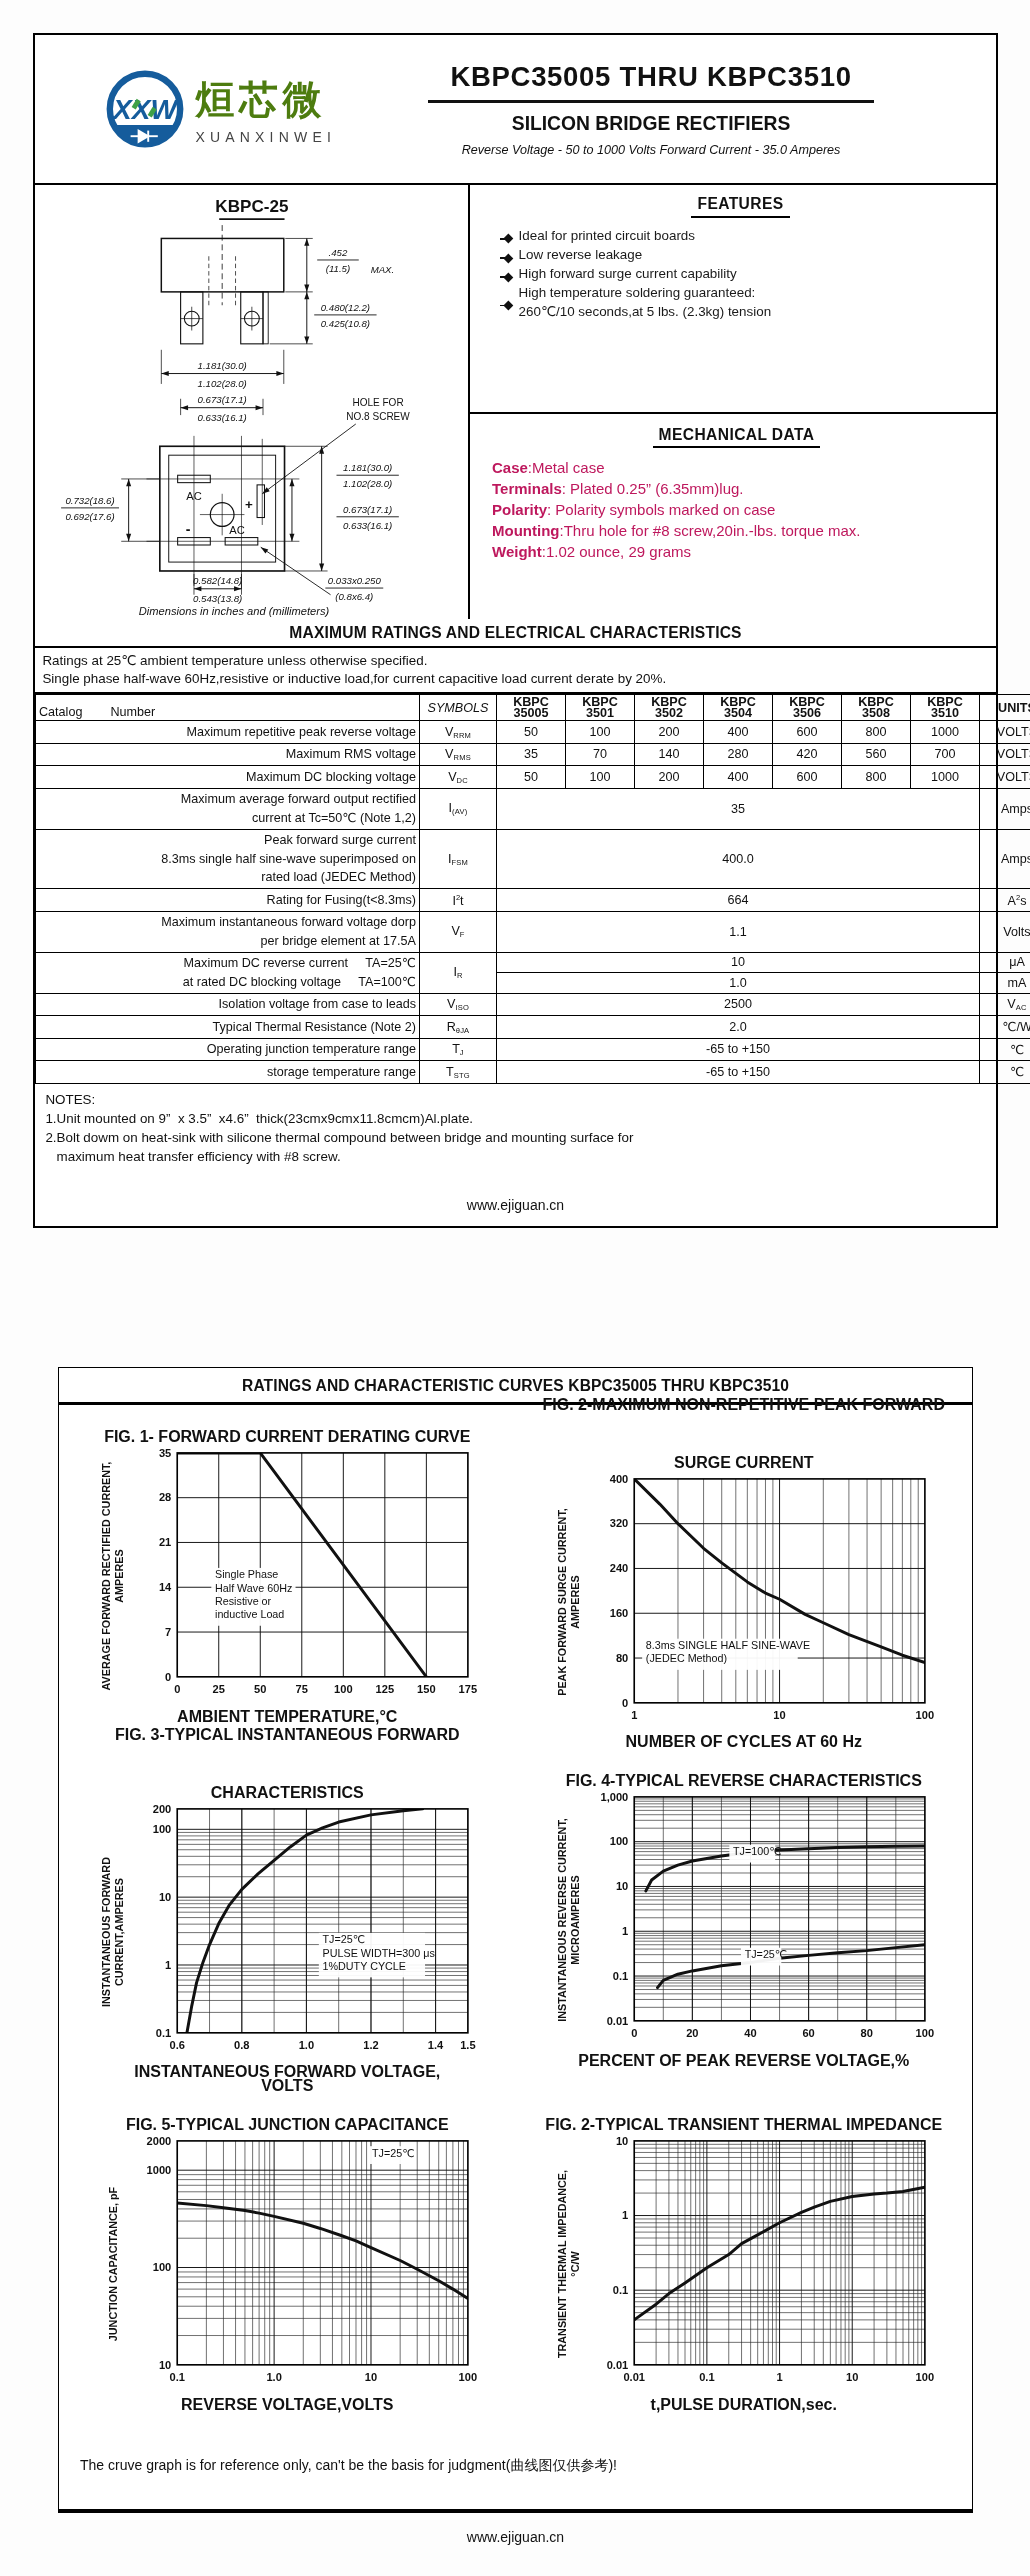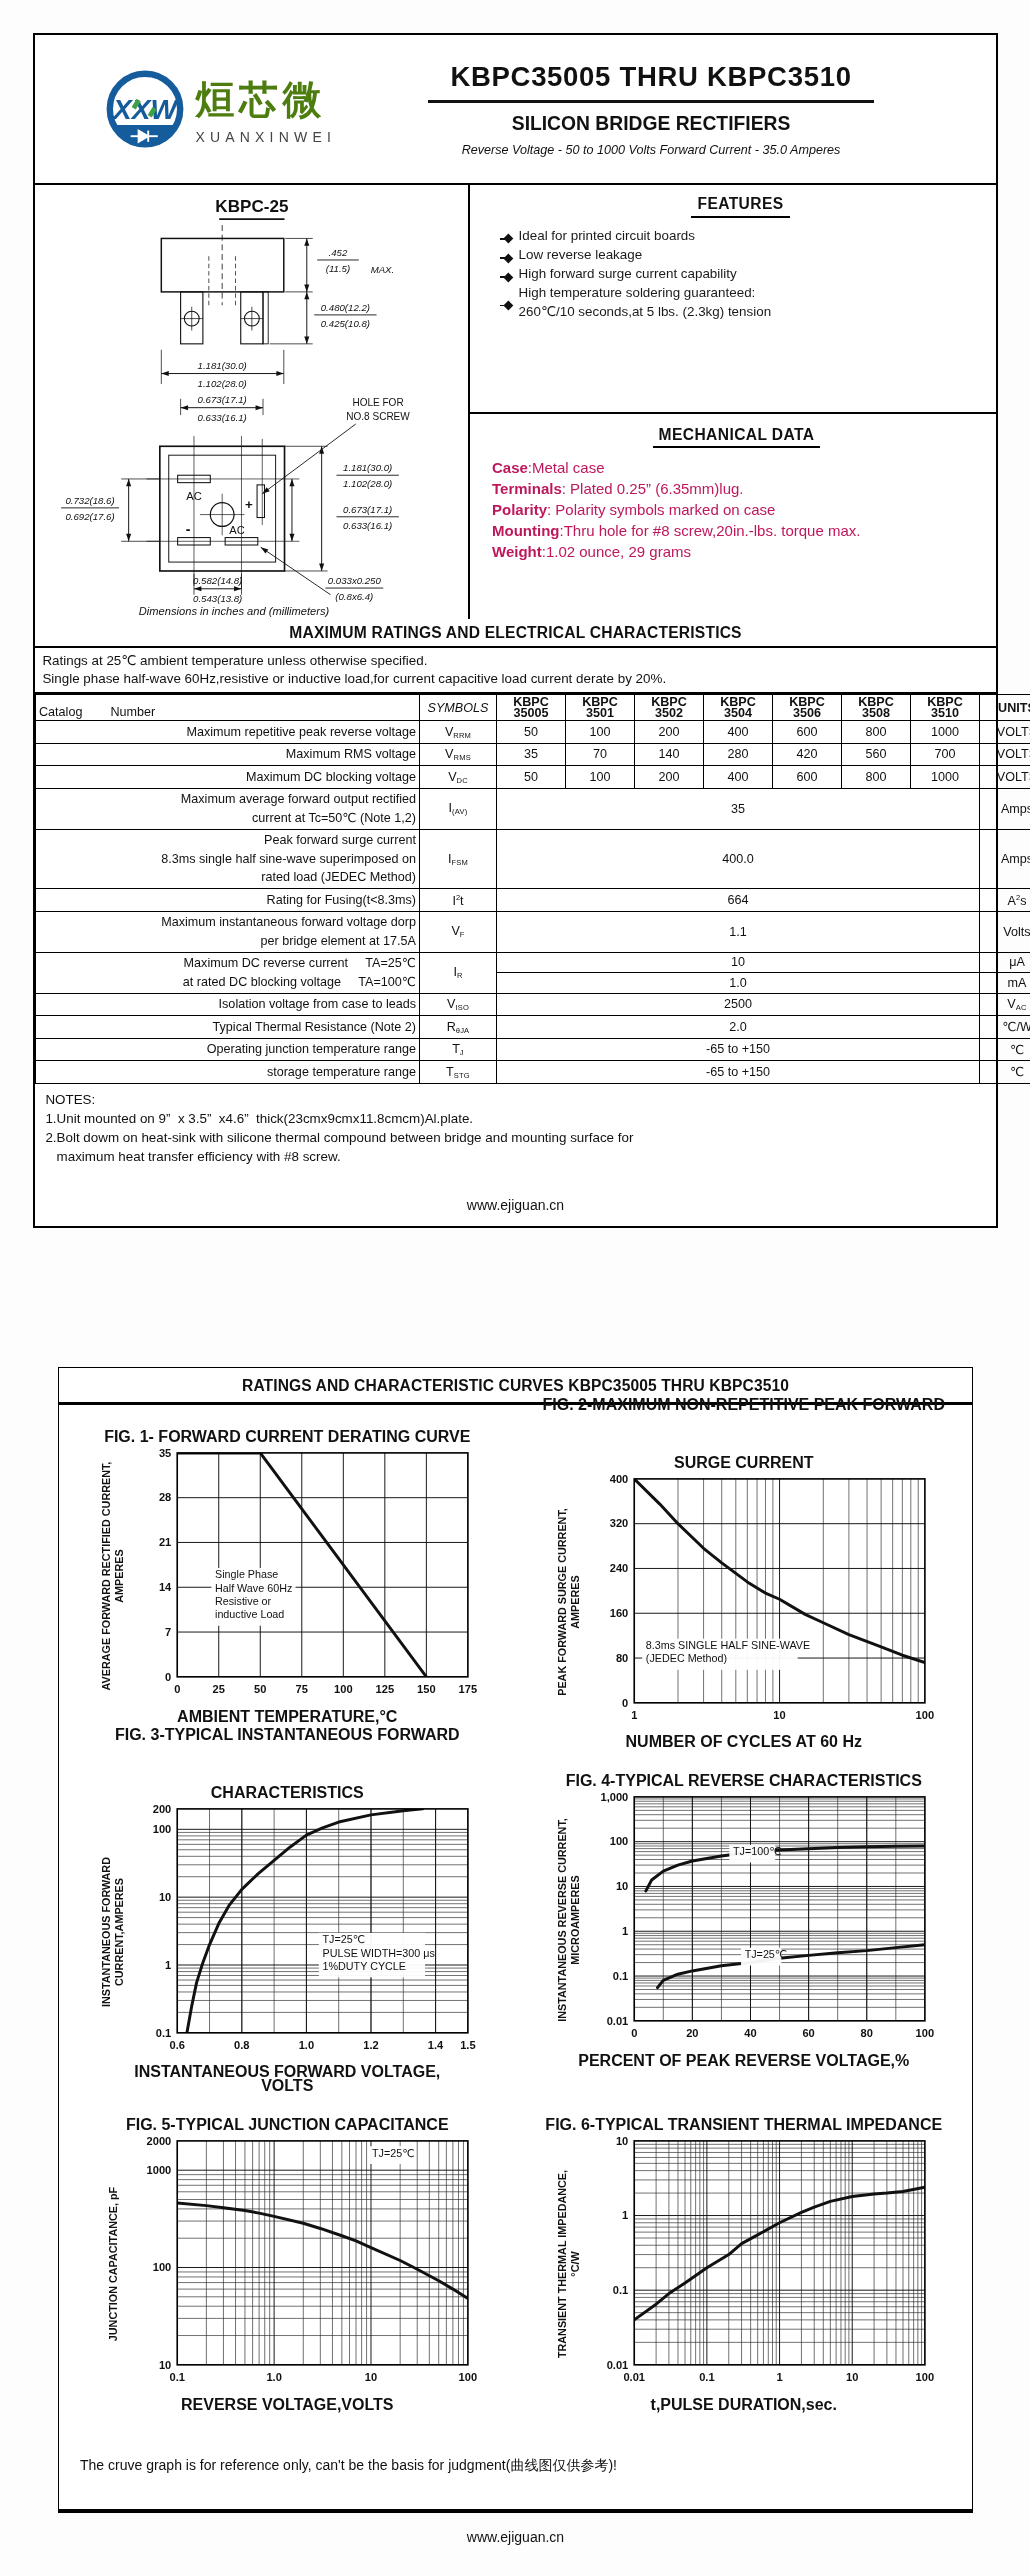--- a/index.html
+++ b/index.html
@@ -744,21 +744,21 @@
               <rect x="319.64000000000004" y="19.14" width="54.400000000000006" height="24" fill="#fff" fill-opacity="0.95"></rect>
               <text x="324.64000000000004" y="33.14" font-size="14.5" fill="#111">TJ=25℃</text>
             </svg></div>
         </div>
         <div class="fig-xlab">
           <div>REVERSE VOLTAGE,VOLTS</div>
         </div>
       </div>
       <div class="fig">
         <div class="fig-title">
-          <div>FIG. 6-TYPICAL TRANSIENT THERMAL IMPEDANCE</div>
+          <div>FIG. 2-TYPICAL TRANSIENT THERMAL IMPEDANCE</div>
         </div>
         <div class="fig-row">
           <div class="fig-ylab">
             <div class="rot">
               <div>TRANSIENT THERMAL IMPEDANCE,</div>
               <div>°C/W</div>
             </div>
           </div>
           <div class="fig-plot"><svg viewBox="0 0 470 352" width="349" height="261">
               <line x1="91.50093957507016" y1="12" x2="91.50093957507016" y2="314" stroke="#2b2b2b" stroke-width="0.9"></line>

